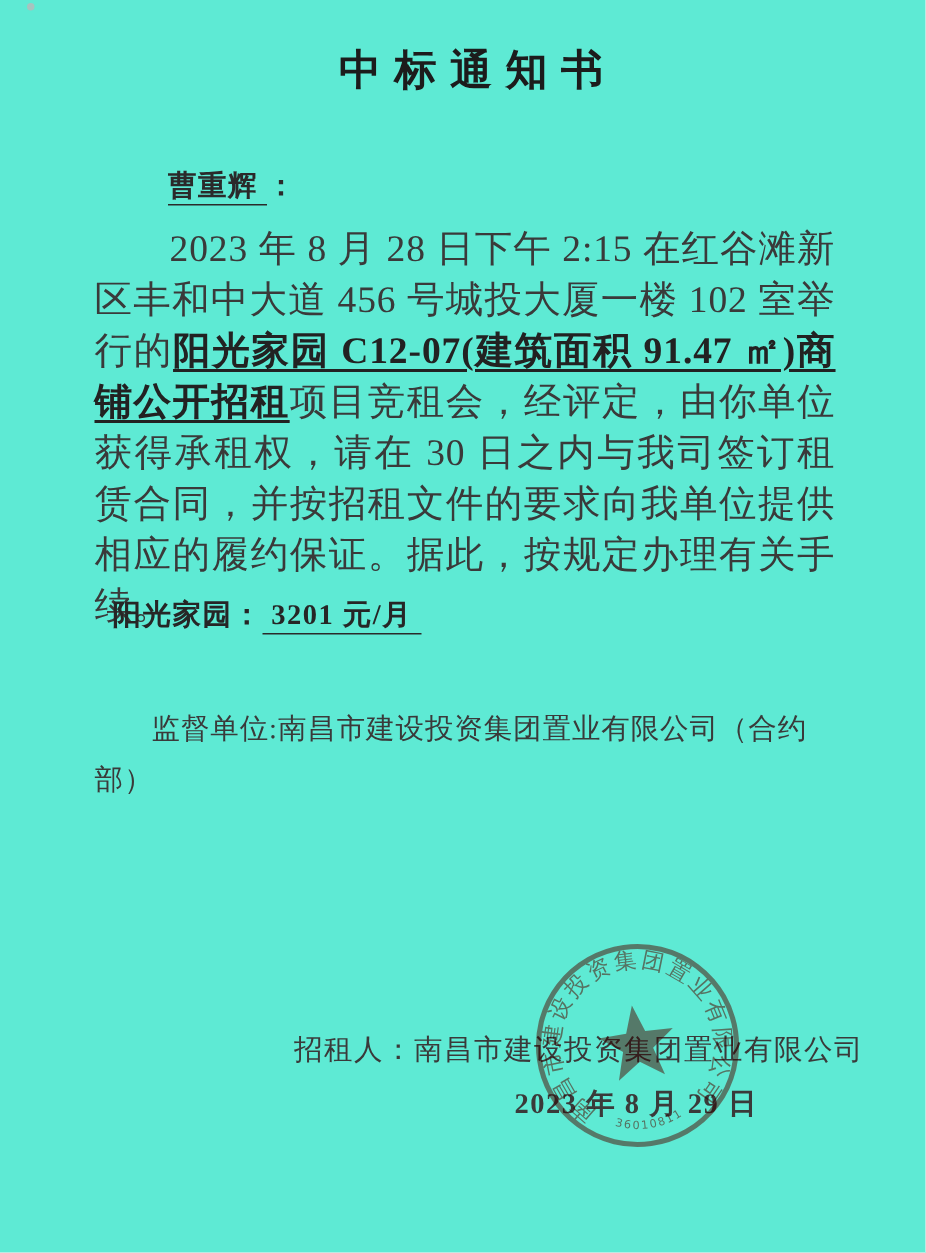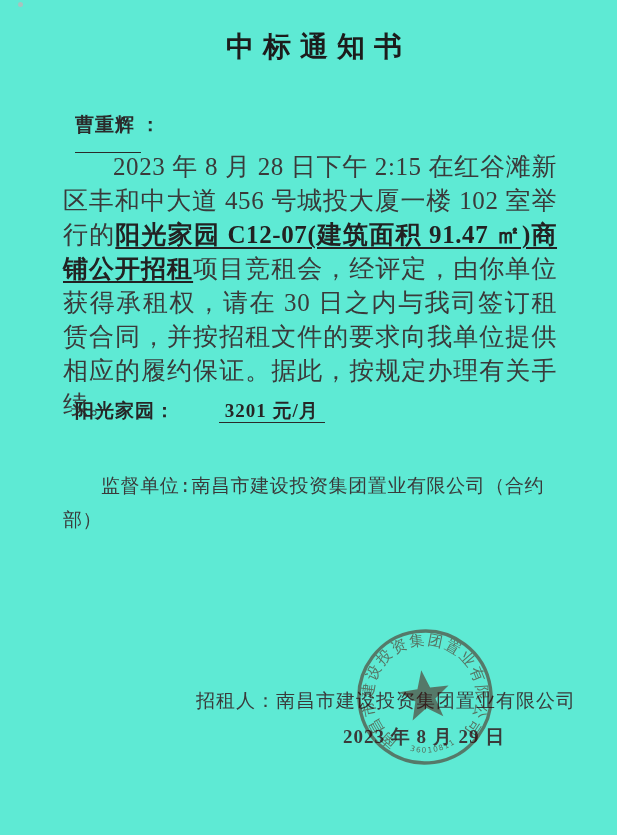--- a/index.html
+++ b/index.html
@@ -24,21 +24,22 @@
     transform:translateX(10px);
   }
   .addressee{
     position:absolute;top:108px;left:75px;
     font-size:19px;line-height:34px;font-weight:bold;color:#2a2a2a;
     letter-spacing:1px;
   }
   .addr-name{
     border-bottom:1.8px solid #2a2a2a;
     white-space:pre;
-    padding-bottom:17px;
+    padding-bottom:1px;
+    margin-left:37px;
   }
   .para{
     margin:0;
     font-size:25px;line-height:34px;
     letter-spacing:.6px;
     text-align:justify;
     text-indent:2em;
   }
   .para1{
     position:absolute;top:150px;left:63px;width:494px;
@@ -51,27 +52,26 @@
   }
   .result{
     position:absolute;top:394px;left:75px;
     font-size:19px;line-height:34px;font-weight:bold;color:#262626;
     letter-spacing:1px;
   }
   .result-value{
     border-bottom:1.8px solid #2a2a2a;
     white-space:pre;
     padding-bottom:1px;
-    margin-left:44px;
   }
   .block2{
     position:absolute;top:470px;left:63px;width:494px;
     font-size:19px;line-height:34px;letter-spacing:.6px;
   }
-  .ind{ text-indent:2em;font-family:Liberation Mono, monospace; }
+  .ind{ text-indent:2em; }
   .lessor{
     position:absolute;top:684px;left:196px;
     font-size:19px;line-height:34px;letter-spacing:1px;color:#3a3a3a;
   }
   .date{
     position:absolute;top:720px;left:343px;
     font-size:19px;line-height:34px;letter-spacing:1px;color:#3a3a3a;font-weight:bold;
   }
   .seal{
     position:absolute;left:335px;top:607px;

